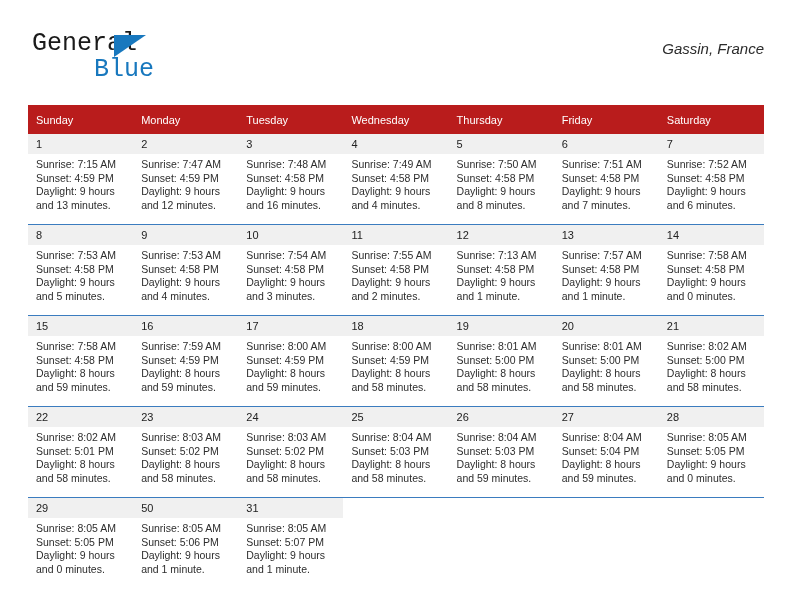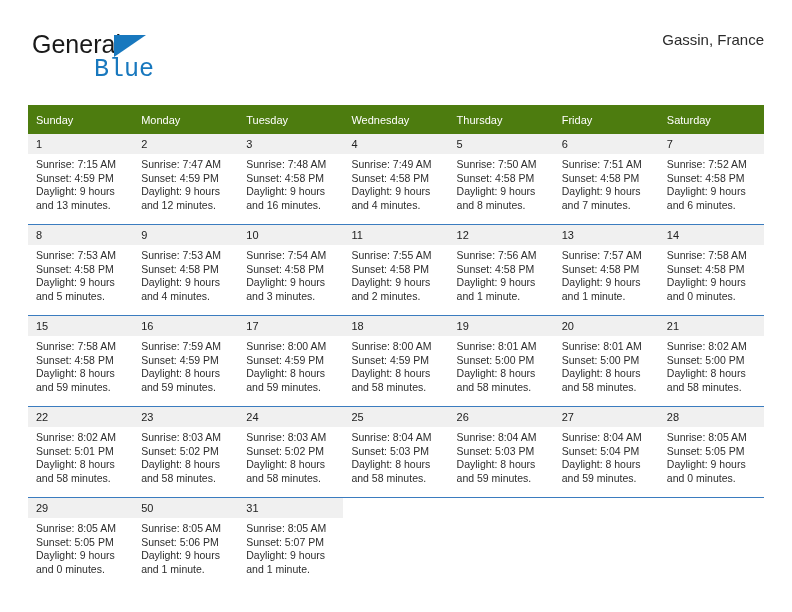--- a/index.html
+++ b/index.html
@@ -36,21 +36,21 @@
     width: 190px;
     height: 58px;
   }
   .brand-general {
     position: absolute;
     left: 0;
     top: 0;
     font-size: 25px;
     letter-spacing: 0px;
     color: #1a1a1a;
-    font-family: Liberation Sans, sans-serif;
+    font-family: Liberation Mono, monospace;
     line-height: 28px;
   }
   .brand-triangle {
     position: absolute;
     left: 82px;
     top: 5px;
     width: 0;
     height: 0;
     border-left: 32px solid #1878be;
     border-bottom: 22px solid transparent;
@@ -76,35 +76,36 @@
     color: #2b2b2b;
     line-height: 38px;
     white-space: nowrap;
     font-weight: normal;
     margin: 0;
   }
   .cal-subtitle {
     font-size: 15px;
     color: #2b2b2b;
     line-height: 22px;
-    margin-top: 3px;
+    margin-top: 12px;
     white-space: nowrap;
+    font-style: italic;
   }
 
   
   .calendar {
     position: absolute;
     left: 28px;
     top: 105px;
     width: 736px;
     border-collapse: collapse;
     table-layout: fixed;
   }
   .calendar th {
-    background: #4d7c0f;
+    background: #b91c1c;
     color: #ffffff;
     font-size: 11px;
     font-weight: normal;
     text-align: left;
     padding: 5px 0 5px 8px;
     height: 19px;
     border: none;
   }
   .calendar td {
     vertical-align: top;
@@ -297,21 +298,21 @@
                 <div>Sunset: 4:58 PM</div>
                 <div>Daylight: 9 hours</div>
                 <div>and 2 minutes.</div>
               </div>
             </div>
           </td>
           <td>
             <div class="cell-inner">
               <div class="daynum">12</div>
               <div class="lines">
-                <div>Sunrise: 7:56 AM</div>
+                <div>Sunrise: 7:13 AM</div>
                 <div>Sunset: 4:58 PM</div>
                 <div>Daylight: 9 hours</div>
                 <div>and 1 minute.</div>
               </div>
             </div>
           </td>
           <td>
             <div class="cell-inner">
               <div class="daynum">13</div>
               <div class="lines">

